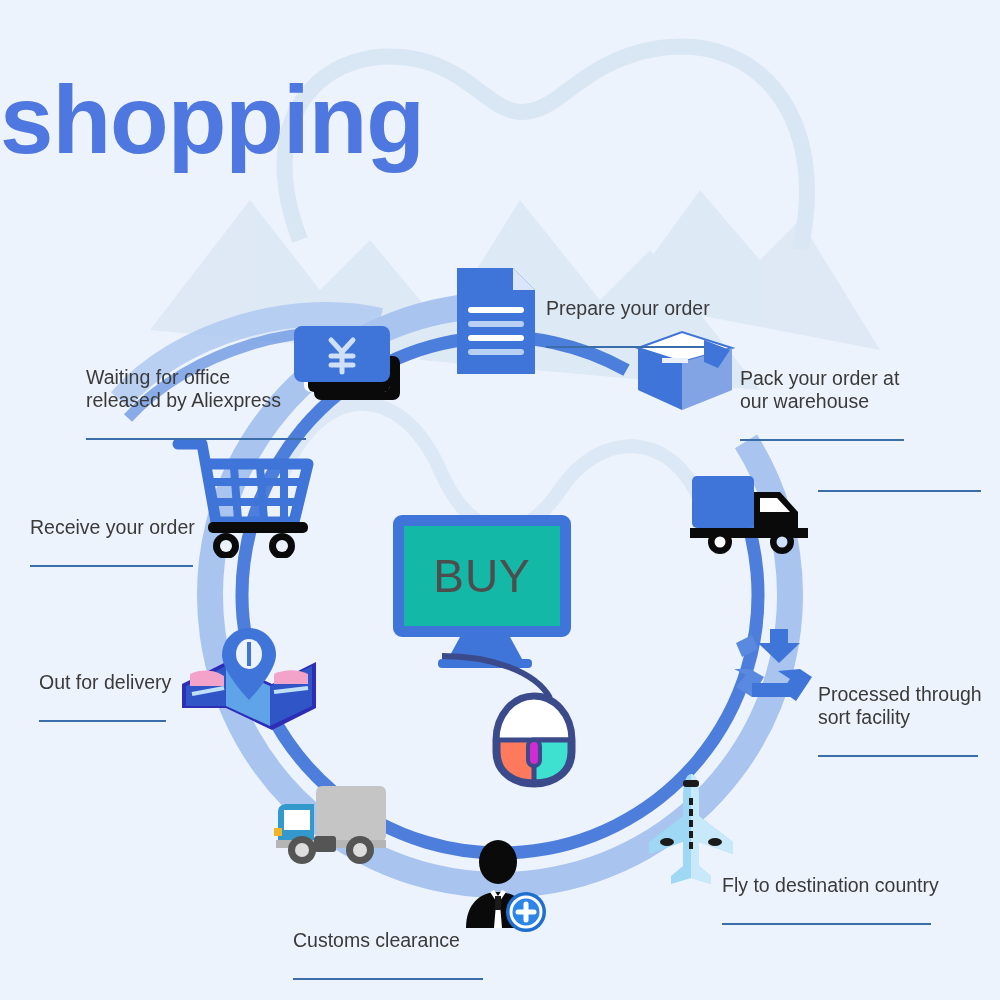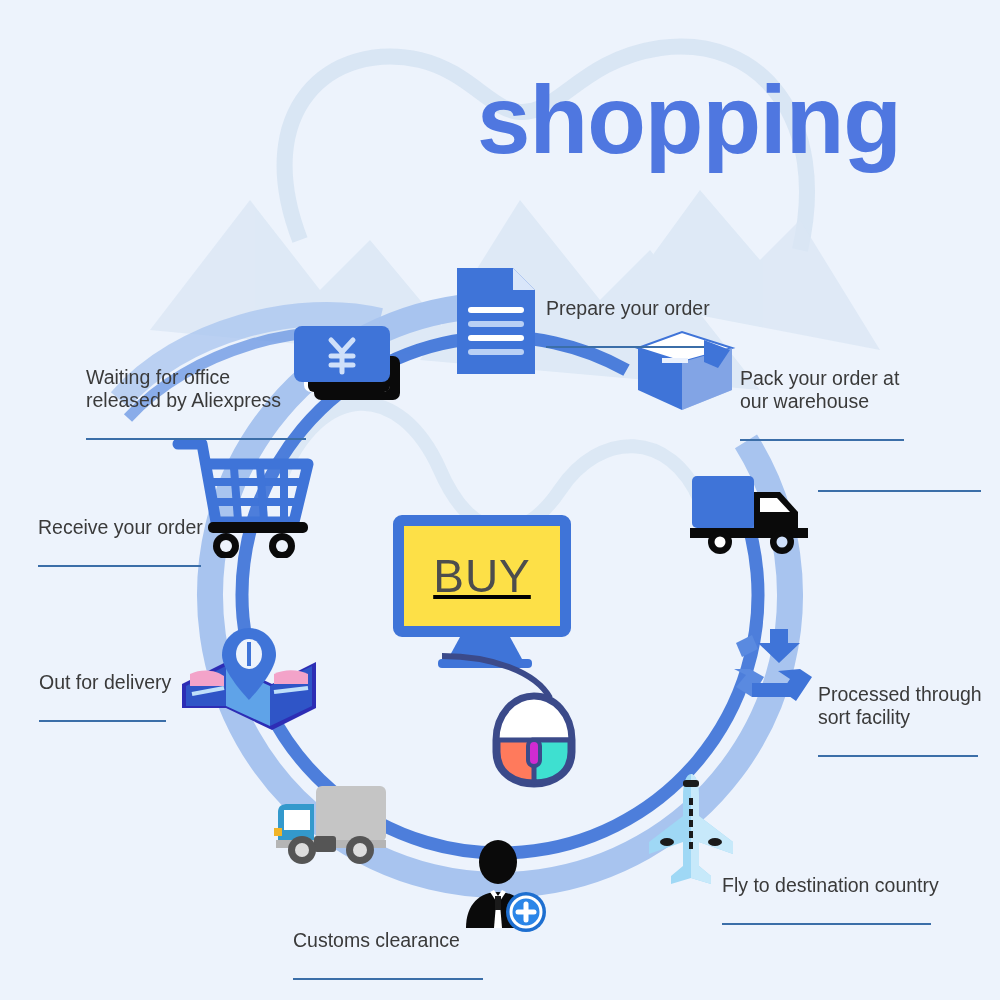--- a/index.html
+++ b/index.html
@@ -23,21 +23,21 @@
     left: 0; top: 0;
     width: 1000px; height: 1000px;
     pointer-events: none;
   }
 
   
   .title {
     position: absolute;
     left: 0; top: 72px;
     width: 901px;
-    text-align: right;
+    text-align: left;
     font-size: 96px;
     font-weight: 700;
     letter-spacing: -1px;
     color: #4f77e0;
     line-height: 1;
   }
 
   
   .ribbon {
     position: absolute;
@@ -66,26 +66,25 @@
   
   .icon { position: absolute; }
 
   
   .monitor {
     position: absolute;
     left: 393px; top: 515px;
     width: 178px; height: 122px;
     border: 11px solid #3f74d8;
     border-radius: 9px;
-    background: #fde047;
+    background: #14b8a6;
     box-sizing: border-box;
     display: flex;
     align-items: center;
     justify-content: center;
-    text-decoration: underline;
   }
   .monitor-text {
     font-size: 46px;
     font-weight: 400;
     color: #4d4d4d;
     letter-spacing: 1px;
   }
 </style>
 </head>
 <body>
@@ -299,21 +298,21 @@
     <span class="txt">Customs clearance</span>
     <span class="rule" style="width:190px;"></span>
   </div>
 
 
   <div class="label" style="left:39px; top:648px;">
     <span class="txt">Out for delivery</span>
     <span class="rule" style="width:127px;"></span>
   </div>
 
-  <div class="label" style="left:38px; top:493px;">
+  <div class="label" style="left:30px; top:493px;">
     <span class="txt">Receive your order</span>
     <span class="rule" style="width:163px;"></span>
   </div>
 
   <div class="label" style="left:86px; top:343px;">
     <span class="txt">Waiting for office
 released by Aliexpress</span>
     <span class="rule" style="width:220px;"></span>
   </div>
 

